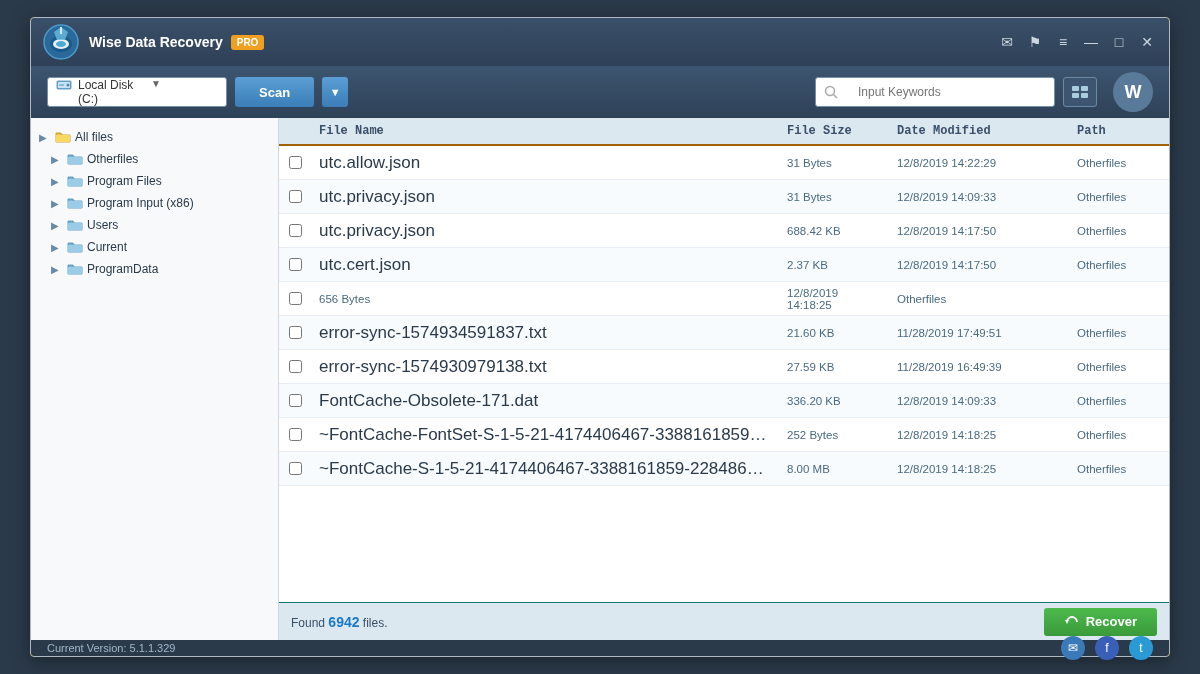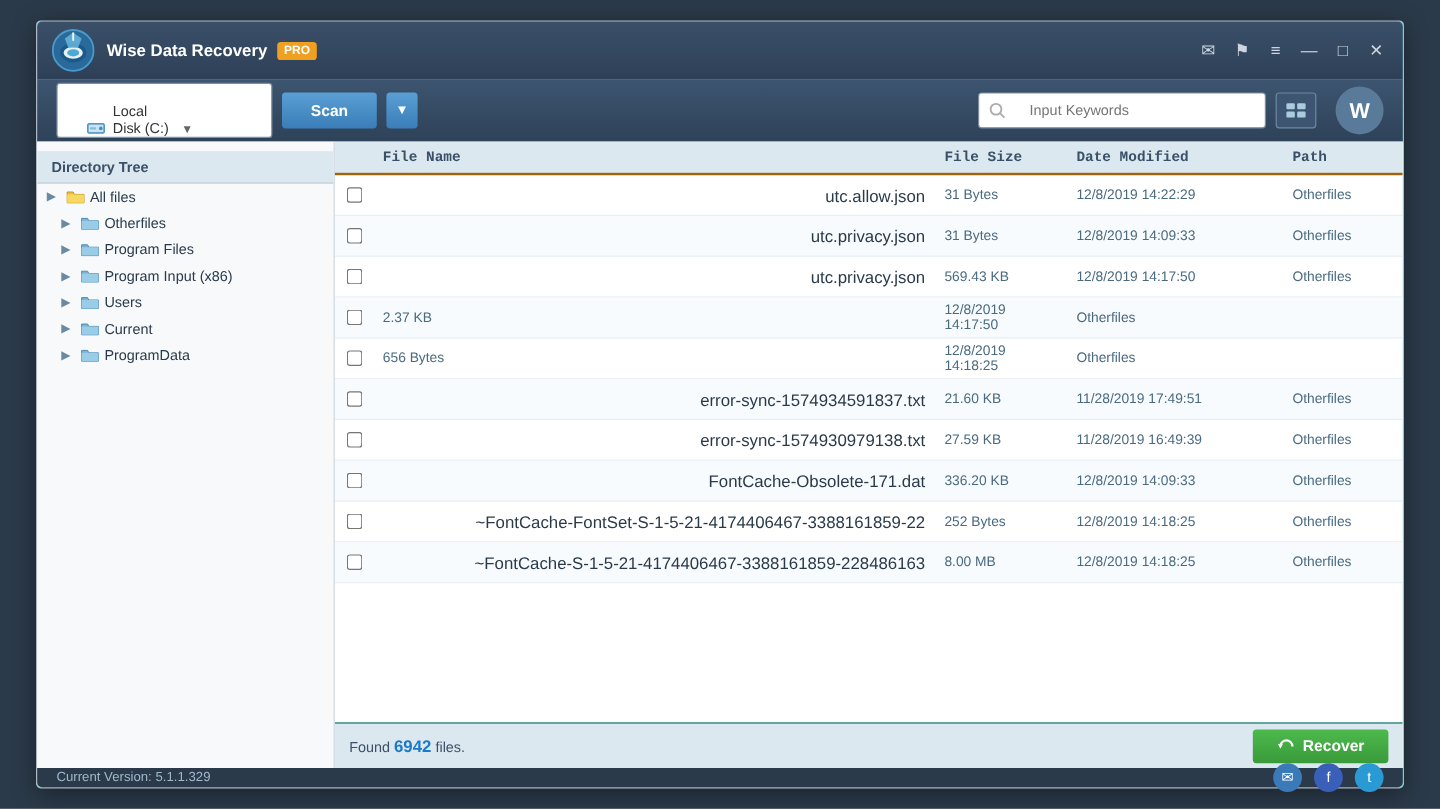--- a/index.html
+++ b/index.html
@@ -2,21 +2,21 @@
 <html><head>
   <meta charset="utf-8">
   <style>
     * { box-sizing: border-box; margin: 0; padding: 0; }
     body { font-family: 'Segoe UI', Arial, sans-serif; font-size: 12px; background: #2b3a4a; width: 1200px; height: 674px; overflow: hidden; }
 
     .app-window {
       width: 1140px;
       height: 640px;
       margin: 17px auto;
-      background: #5eead4;
+      background: #a16207;
       border: 1px solid #b0b8c4;
       border-radius: 4px;
       display: flex;
       flex-direction: column;
       box-shadow: 0 4px 20px rgba(0,0,0,0.4);
     }
 
     
     .title-bar {
       background: linear-gradient(180deg, #3a5068 0%, #2e4058 100%);
@@ -68,26 +68,26 @@
     .toolbar {
       background: linear-gradient(180deg, #3d5570 0%, #2e4258 100%);
       height: 52px;
       display: flex;
       align-items: center;
       padding: 0 16px;
       gap: 8px;
     }
     .drive-selector {
       display: flex;
-      align-items: flex-end;
+      align-items: flex-start;
       background: #fff;
       border: 1px solid #7a8fa4;
       border-radius: 3px;
-      height: 46px;
-      padding: 0 24px;
+      height: 30px;
+      padding: 0 8px;
       gap: 6px;
       min-width: 180px;
       cursor: pointer;
     }
     .drive-selector span { flex: 1; color: #333; font-size: 12px; }
     .drive-selector .arrow { color: #666; font-size: 10px; }
     .scan-btn {
       background: linear-gradient(180deg, #5a9fd4 0%, #3a7db8 100%);
       color: #fff;
       border: none;
@@ -233,27 +233,26 @@
       min-height: 34px;
     }
     .file-row:nth-child(even) { background: #f8fbfd; }
     .file-checkbox {
       display: flex;
       align-items: center;
       justify-content: center;
     }
     .file-checkbox input { cursor: pointer; }
     .file-name {
-      font-size: 14px;
+      font-size: 17px;
       color: #2a3a4a;
       padding: 0 8px;
       overflow: hidden;
       text-overflow: ellipsis;
       white-space: nowrap;
-      text-align: right;
     }
     .file-size {
       font-size: 11.5px;
       color: #4a6a80;
       padding: 0 8px;
     }
     .file-date {
       font-size: 11.5px;
       color: #4a6a80;
       padding: 0 8px;
@@ -393,21 +392,20 @@
         <rect x="1" y="8" width="7" height="5" rx="1" fill="#aaccdd"></rect>
         <rect x="10" y="8" width="7" height="5" rx="1" fill="#aaccdd"></rect>
       </svg>
     </div>
     <div class="avatar">W</div>
   </div>
 
   <div class="main-content">
 
     <div class="sidebar">
-      <div class="sidebar-header">Directory Tree</div>
 
       <div class="tree-item">
         <span class="tree-chevron">▶</span>
         <svg width="16" height="14" viewBox="0 0 16 14">
           <path d="M1,3 L6,3 L7,5 L15,5 L15,12 L1,12 Z" fill="#f0c040" stroke="#c09020" stroke-width="0.8"></path>
           <rect x="1" y="5" width="14" height="7" rx="0.5" fill="#f8d860"></rect>
         </svg>
         <span>All files</span>
       </div>
 
@@ -491,28 +489,29 @@
     <div class="file-name">utc.privacy.json</div>
     <div class="file-size">31 Bytes</div>
     <div class="file-date">12/8/2019 14:09:33</div>
     <div class="file-path">Otherfiles</div>
   </div>
           <div class="file-row">
     <div class="file-checkbox">
       <input type="checkbox" style="">
     </div>
     <div class="file-name">utc.privacy.json</div>
-    <div class="file-size">569.43 KB</div>
+    <div class="file-size">688.42 KB</div>
     <div class="file-date">12/8/2019 14:17:50</div>
     <div class="file-path">Otherfiles</div>
   </div>
           <div class="file-row">
     <div class="file-checkbox">
       <input type="checkbox" style="">
     </div>
+    <div class="file-name">utc.cert.json</div>
     <div class="file-size">2.37 KB</div>
     <div class="file-date">12/8/2019 14:17:50</div>
     <div class="file-path">Otherfiles</div>
   </div>
           <div class="file-row">
     <div class="file-checkbox">
       <input type="checkbox" style="">
     </div>
     <div class="file-size">656 Bytes</div>
     <div class="file-date">12/8/2019 14:18:25</div>

